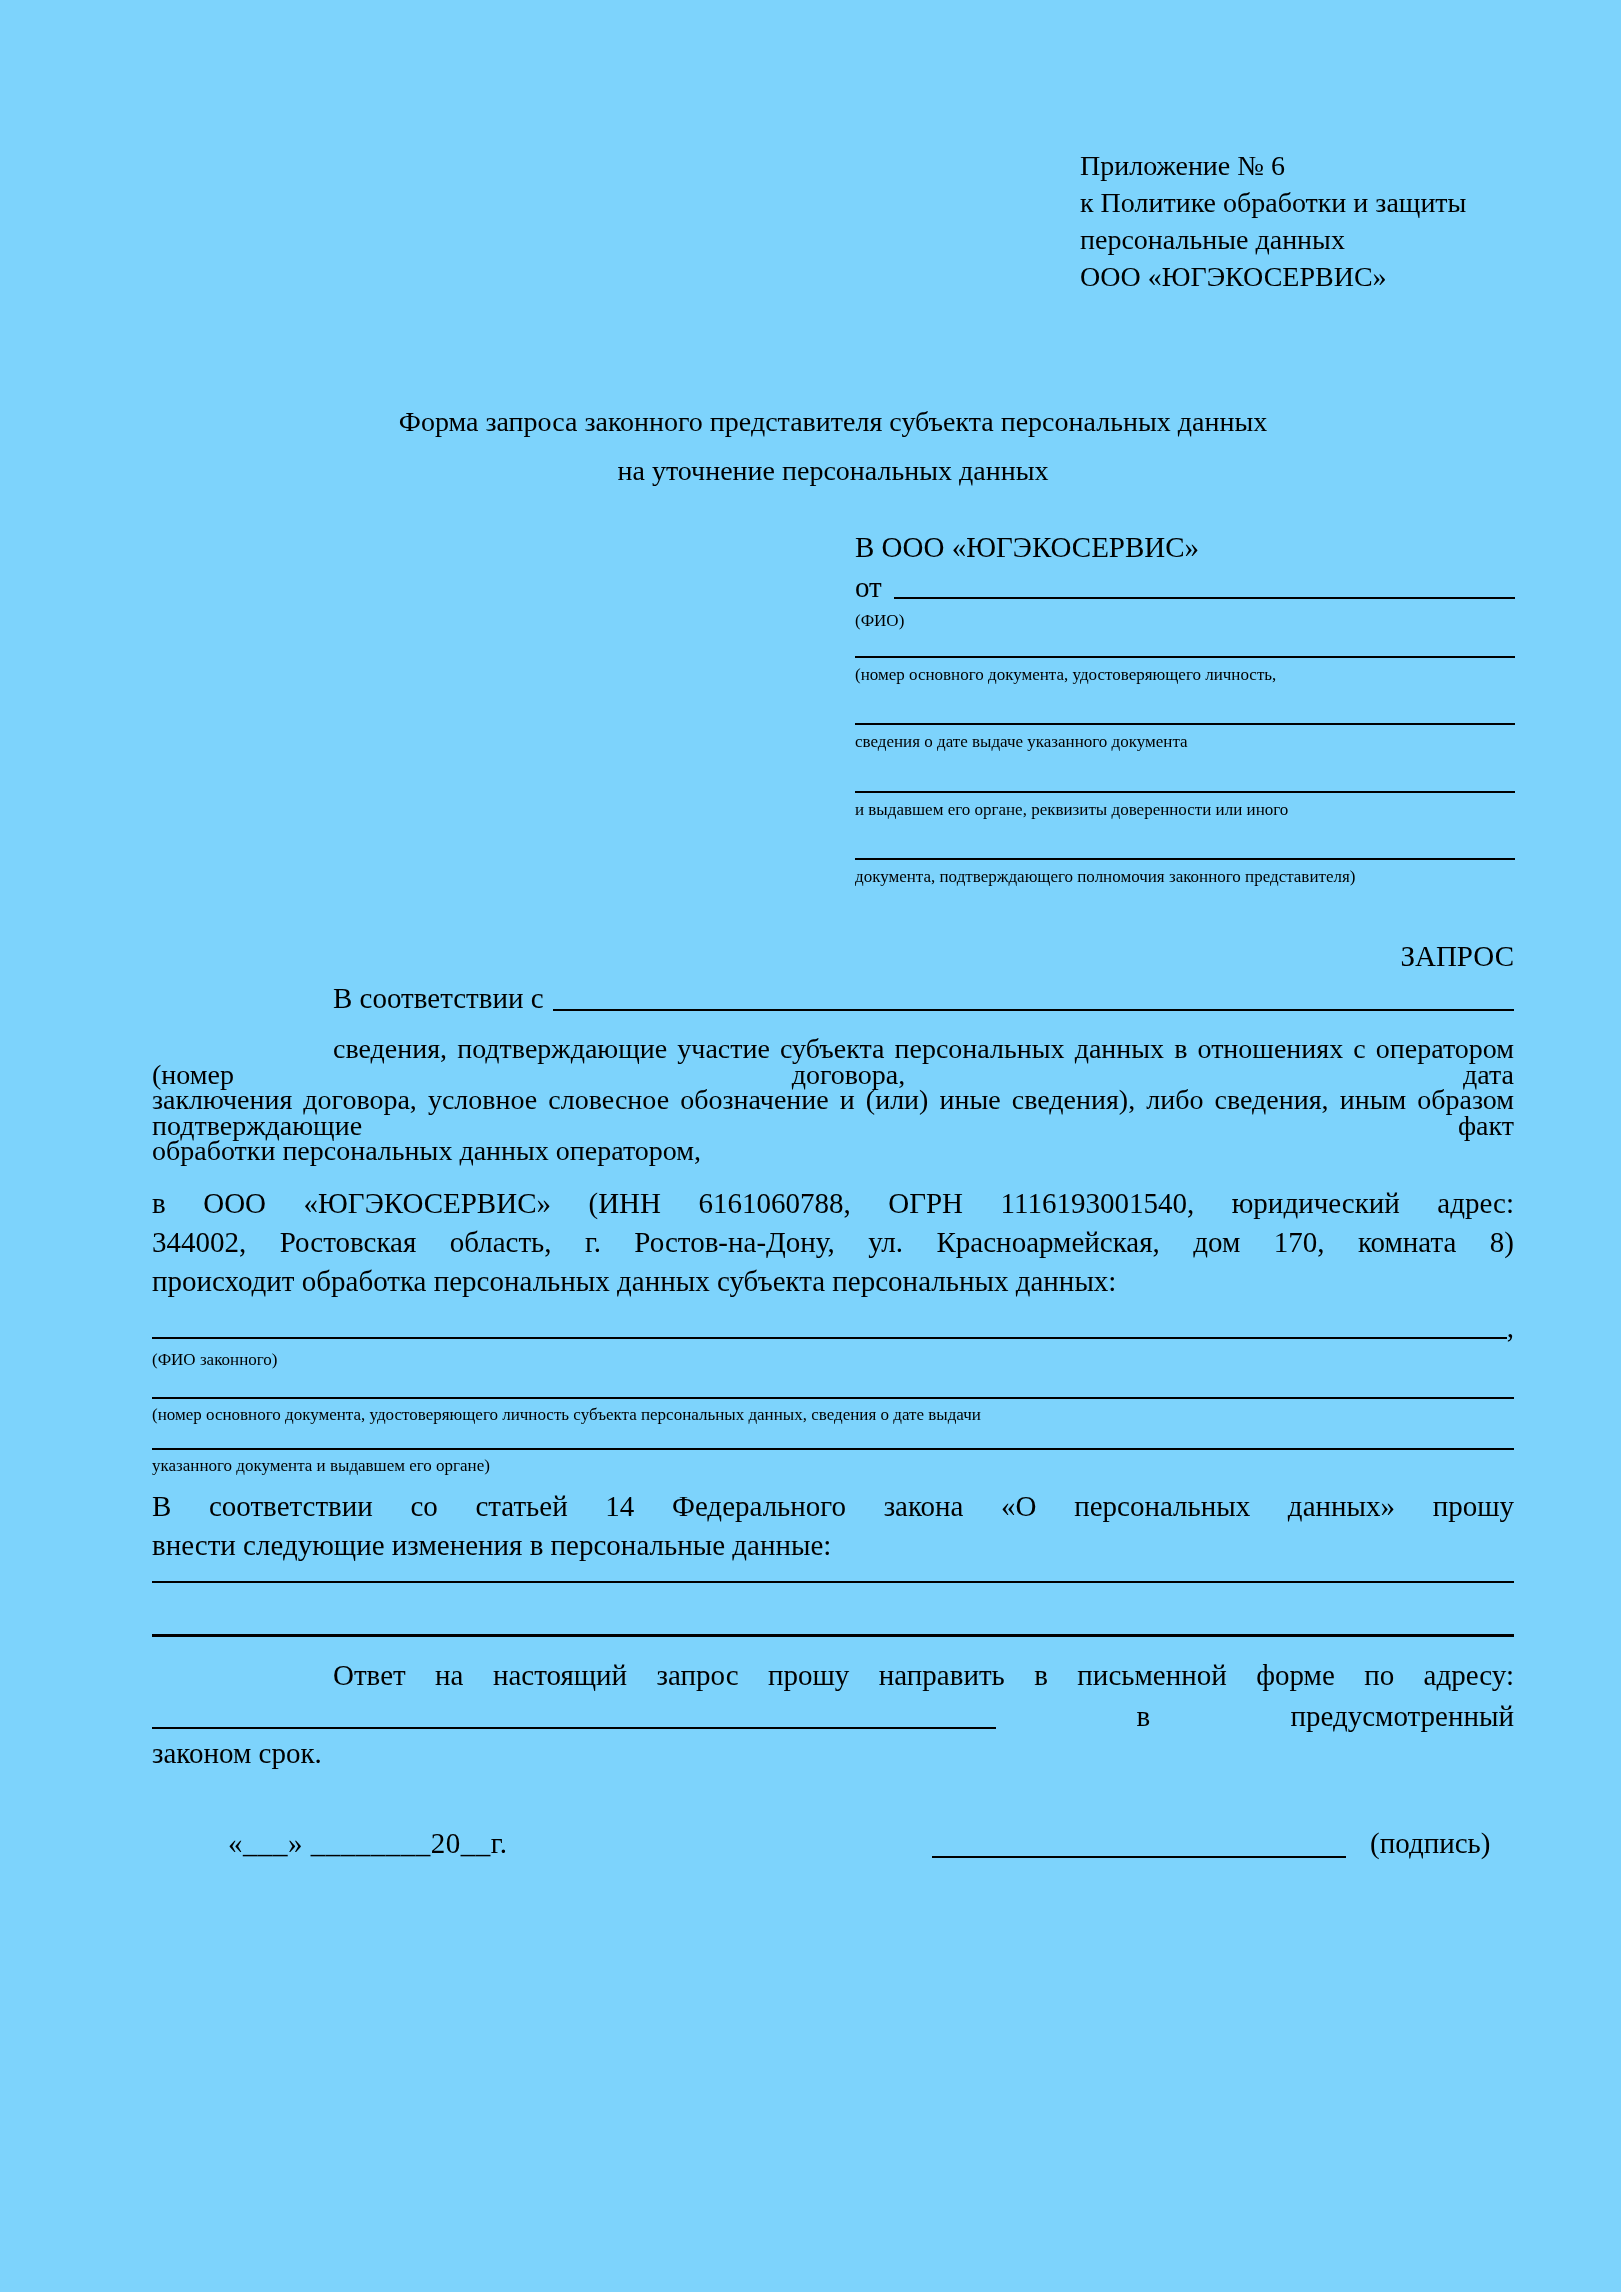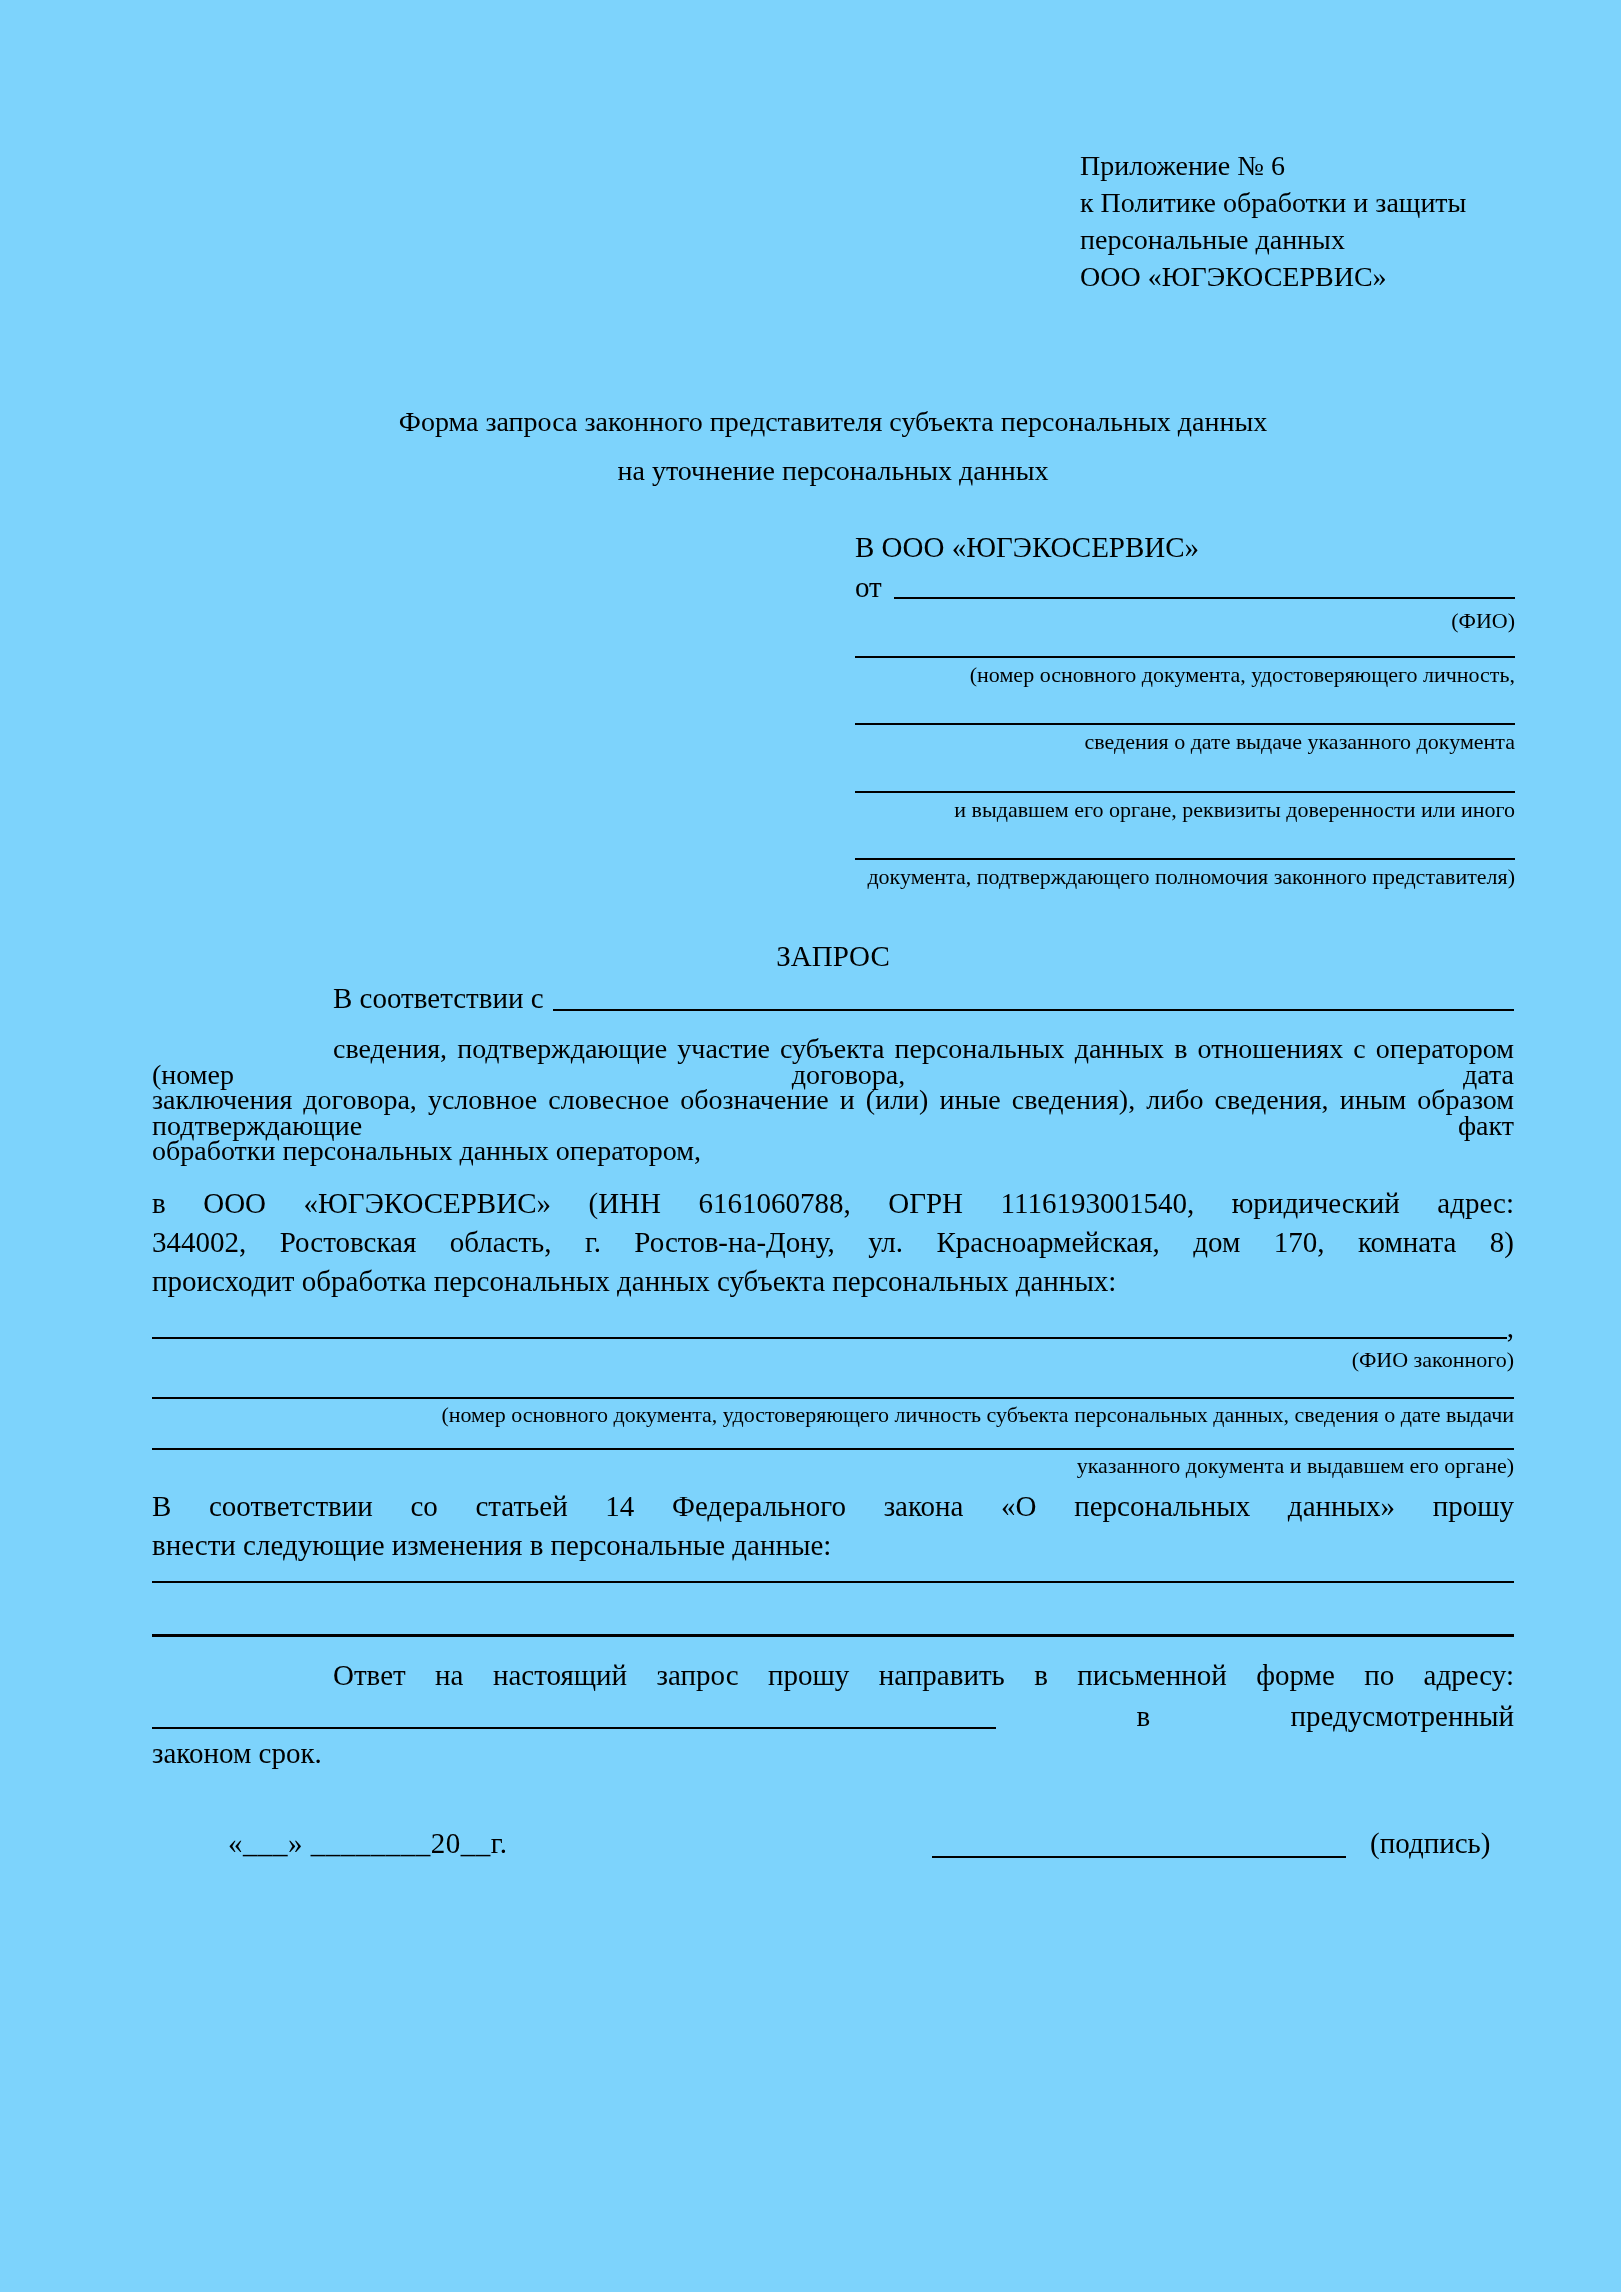--- a/index.html
+++ b/index.html
@@ -23,22 +23,22 @@
     height: 0;
   }
   .fill {                   
     flex: 1;
     border-bottom: 2.9px solid #000;
     margin-bottom: 4.9px;
     min-width: 39px;
   }
   .row { display: flex; align-items: flex-end; }
   .caption {
-    font-size: 22px;
-    text-align: right;
+    font-size: 17px;
+    text-align: left;
     line-height: 23.5px;
     margin-top: 4.9px;
   }
   .body-line { line-height: 39px; }
   .stretch { text-align: justify; text-align-last: justify; }
 
   
   .annex {
     margin-top: 147px;
     margin-left: 928px;
@@ -64,21 +64,21 @@
   }
   .addressee .org { line-height: 39px; }
   .addressee .from-row { height: 37px; text-align: center; }
   .addressee .from-row .label { padding-right: 11.8px; line-height: 33px; }
   .addressee .u-line.g1 { margin-top: 23.5px; }
   .addressee .u-line.g2 { margin-top: 37px; }
 
   
   .req-heading {
     margin-top: 49px;
-    text-align: center;
+    text-align: right;
     line-height: 39px;
   }
   .intro-row { height: 39px; padding-left: 181px; }
   .intro-row .label { padding-right: 9.8px; line-height: 33px; white-space: nowrap; }
 
   .note { font-size: 28px; line-height: 25.5px; margin-top: 21px; }
   .note .ind { text-indent: 181px; }
 
   .operator { margin-top: 20px; }
 

